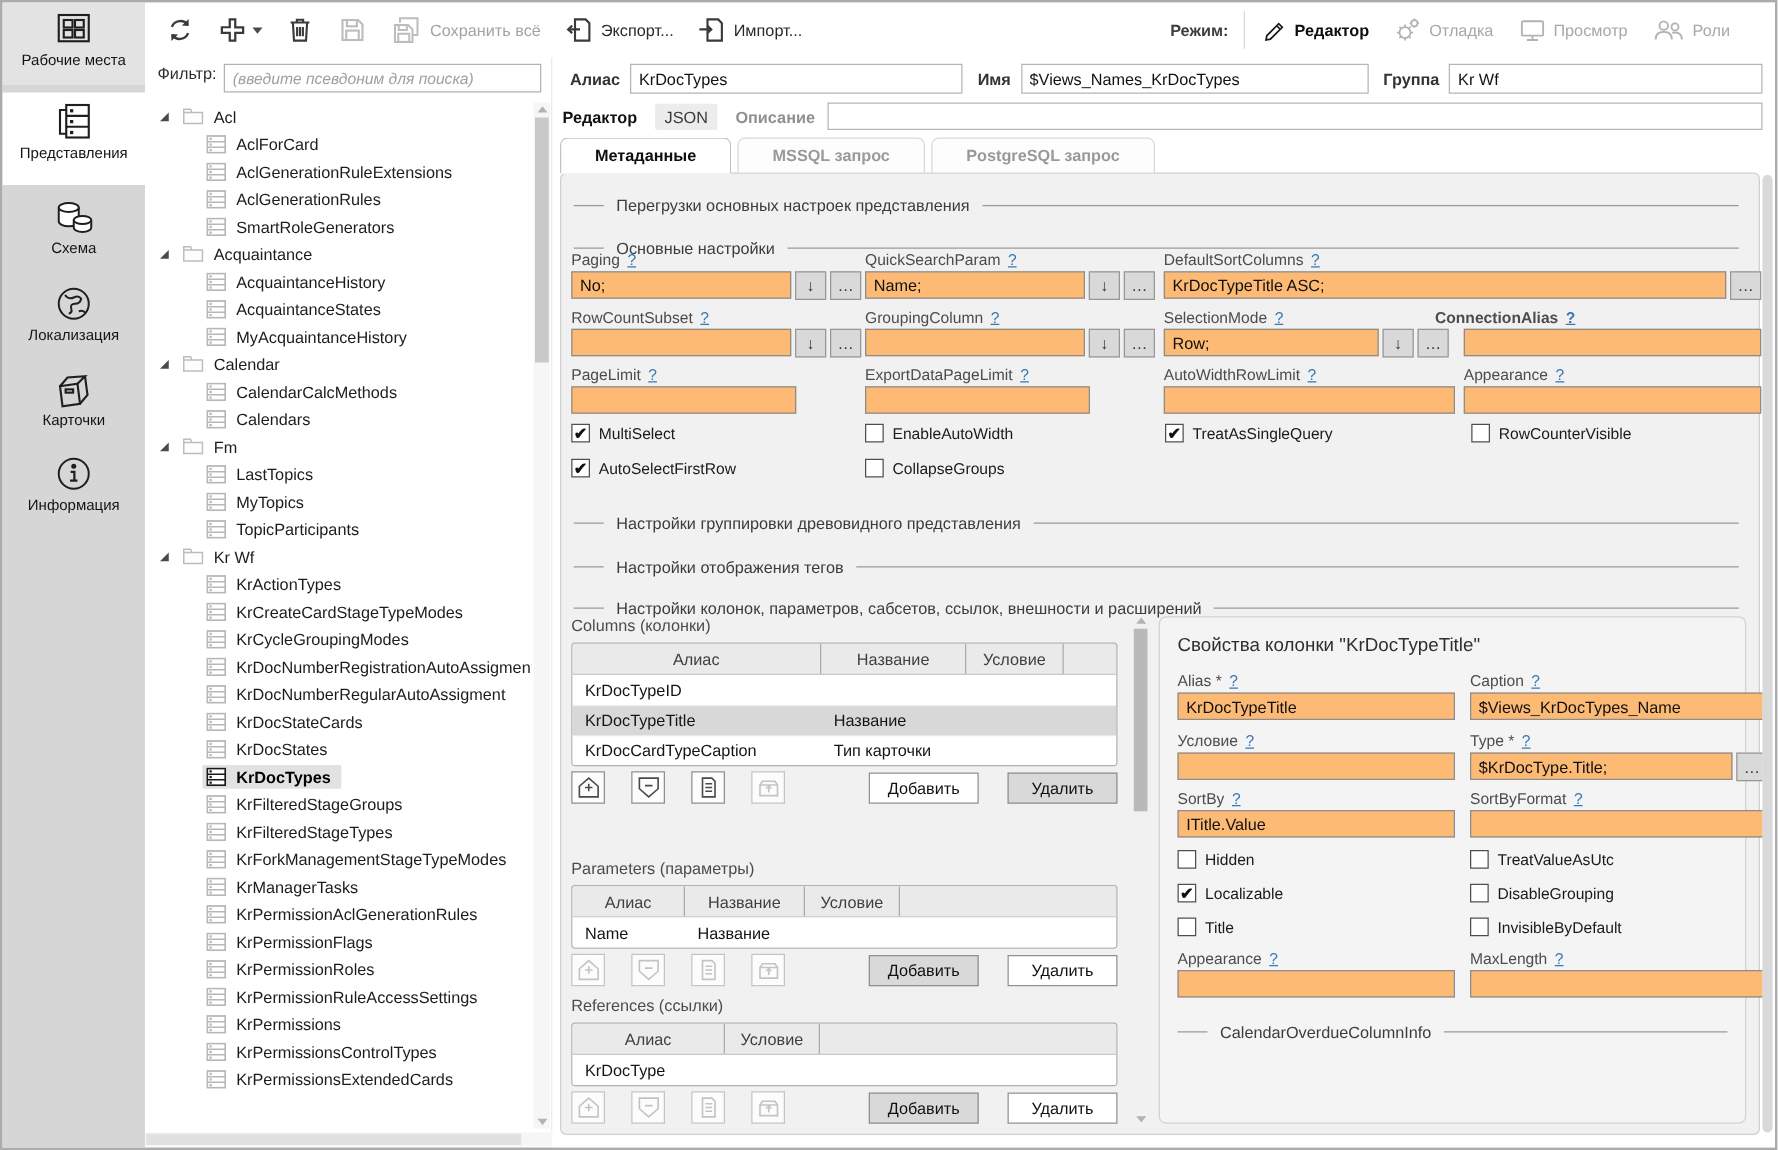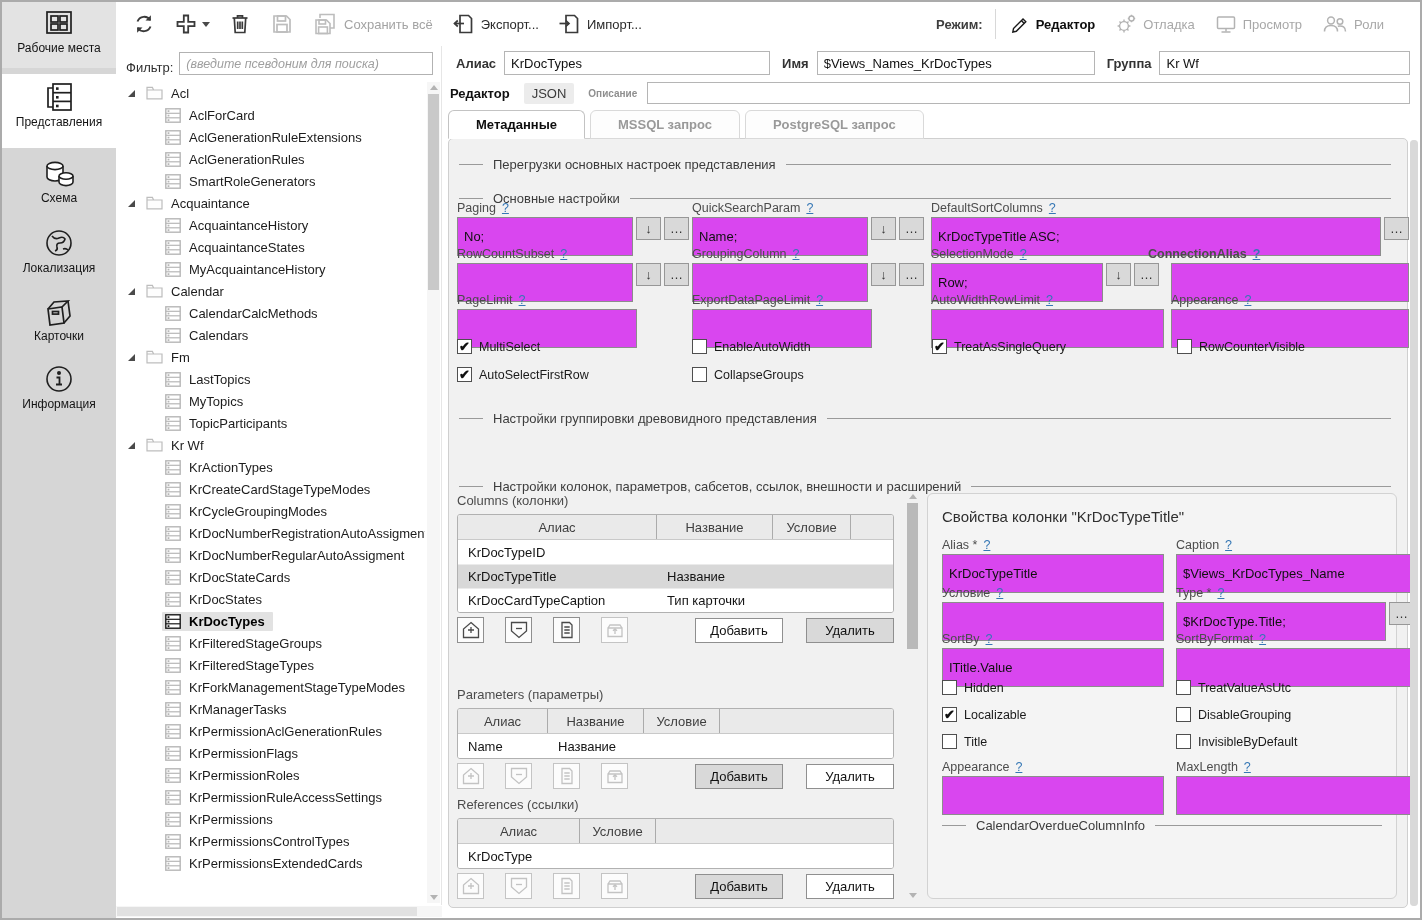--- a/index.html
+++ b/index.html
@@ -26,21 +26,21 @@
   .caret{width:0;height:0;border-left:4px solid transparent;border-right:4px solid transparent;border-top:5px solid #4a4a4a;margin-left:4px;}
   .mode-cluster{margin-left:auto;display:flex;align-items:center;padding-right:16px;}
   .mode-label{font-weight:bold;font-size:13px;color:#3d3d3d;margin-right:12px;}
   .mode-sep{width:1px;height:30px;background:#d8d8d8;margin-right:14px;}
   .mode-item{display:flex;align-items:center;margin-right:20px;cursor:pointer;font-size:13px;color:#a8a8a8;}
   .mode-item span{margin-left:6px;}
   .mode-item.active{color:#0d0d0d;font-weight:bold;}
 
   
   .tree-panel{position:absolute;left:114px;top:44px;width:326px;bottom:13px;background:#fff;border-right:1px solid #e6e6e6;}
-  .filter-row{position:absolute;top:5px;left:10px;right:8px;height:24px;display:flex;align-items:flex-end;}
+  .filter-row{position:absolute;top:5px;left:10px;right:8px;height:24px;display:flex;align-items:flex-start;}
   .filter-label{font-size:13px;color:#2e2e2e;margin-right:6px;white-space:nowrap;}
   .filter-input{flex:1;height:23px;border:1px solid #b2b2b2;padding:0 6px;font-size:12.5px;color:#222;outline:none;}
   .filter-input::placeholder{font-style:italic;color:#9f9f9f;}
   .tree{position:absolute;top:36px;left:0;right:16px;bottom:2px;overflow:hidden;}
   .tree-row{height:22px;display:flex;align-items:center;font-size:13px;color:#1c1c1c;cursor:default;white-space:nowrap;}
   .tree-row.group{padding-left:12px;}
   .tree-row.item{padding-left:46px;}
   .expander{width:0;height:0;border-left:7px solid transparent;border-bottom:7px solid #4a4a4a;margin-right:8px;}
   .hl{display:inline-flex;align-items:center;padding:2px 8px 2px 3px;border-radius:1px;}
   .hl svg{margin-right:8px;flex:none;}
@@ -54,39 +54,39 @@
   .hscroll-tree{position:absolute;left:114px;bottom:1px;width:326px;height:11px;background:#f6f6f6;}
   .hthumb{position:absolute;top:1px;bottom:1px;left:1px;width:300px;background:#e1e1e1;}
 
   
   .main{position:absolute;left:440px;top:44px;right:0;bottom:0;background:#fff;}
   .hdr-row1{position:absolute;top:4px;left:0;right:10px;height:26px;display:flex;align-items:center;}
   .hdr-row2{position:absolute;top:35px;left:0;right:10px;height:24px;display:flex;align-items:center;}
   .hlabel{font-weight:bold;font-size:13px;color:#333;white-space:nowrap;}
   .hinput{height:24px;border:1px solid #b5b5b5;padding:0 6px;font-size:13px;color:#111;outline:none;background:#fff;}
   .chip-json{background:#ececec;border-radius:2px;padding:3px 8px;font-size:13px;color:#3a3a3a;cursor:pointer;}
-  .lbl-desc{color:#8f8f8f;font-weight:bold;font-size:10px;}
+  .lbl-desc{color:#8f8f8f;font-weight:bold;font-size:13px;}
   .tabs{position:absolute;top:64px;left:6px;height:29px;display:flex;gap:5px;z-index:2;}
   .tab{padding:0 27px;line-height:27px;font-size:13px;font-weight:bold;border:1px solid #d9d9d9;border-radius:6px 6px 0 0;color:#999;background:#fdfdfd;cursor:pointer;}
   .tab.active{border-color:#c3c3c3;background:#fff;color:#0e0e0e;border-bottom-color:#fff;}
   .panel{position:absolute;left:6px;right:12px;top:92px;bottom:10px;background:#f1f1f1;border:1px solid #cfcfcf;border-radius:5px;}
   .main-vscroll{position:absolute;right:2px;top:94px;bottom:12px;width:8px;background:#ededed;border-radius:4px;}
   .main-vthumb{position:absolute;left:0;right:0;top:0;height:100%;background:#d9d9d9;border-radius:4px;}
 
   
   .sechead{position:absolute;left:10px;right:16px;display:flex;align-items:center;}
   .sechead .pre{width:24px;height:1px;background:#9a9a9a;}
   .sechead .txt{margin:4px 10px;font-size:13px;color:#3c3c3c;white-space:nowrap;}
   .sechead .post{flex:1;height:1px;background:#9a9a9a;}
 
   
   .flabel{position:absolute;height:14px;font-size:12.5px;color:#4c4c4c;white-space:nowrap;}
   .help{color:#3577b5;text-decoration:underline;margin-left:6px;cursor:pointer;}
   .frow{position:absolute;height:24px;display:flex;align-items:stretch;}
-  .tin{flex:1;min-width:0;height:39px;border:1px solid #8c8c8c;background:#d946ef;padding:0 6px;font-size:13px;color:#101010;outline:none;}
+  .tin{flex:1;min-width:0;height:22px;border:1px solid #8c8c8c;background:#fdba74;padding:0 6px;font-size:13px;color:#101010;outline:none;}
   .sbtn{flex:none;width:25px;height:23px;margin-left:3px;background:#d9d9d9;border:1px solid #979797;font-size:13px;color:#333;display:flex;align-items:center;justify-content:center;cursor:pointer;padding:0;}
 
   
   .chk{display:flex;align-items:center;cursor:pointer;}
   .chk .box{width:15px;height:15px;border:1px solid #4f4f4f;background:#fff;display:flex;align-items:center;justify-content:center;font-size:13px;font-weight:bold;color:#111;line-height:1;}
   .chk .clabel{margin-left:7px;font-size:12.5px;color:#1a1a1a;white-space:nowrap;}
   #main-checks{position:absolute;left:8px;top:200px;right:20px;display:grid;grid-template-columns:235px 240px 245px auto;row-gap:13px;}
 
   
   .tblsec{position:absolute;left:8px;width:437px;}
@@ -923,20 +923,25 @@
           </div>
           <div class="chk">
             <span class="box"></span>
             <span class="clabel">CollapseGroups</span>
           </div>
         </div>
 
       <div class="sechead" style="top:268px;">
           <span class="pre"></span>
           <span class="txt">Настройки группировки древовидного представления</span>
+          <span class="post"></span>
+        </div>
+      <div class="sechead" style="top:303px;">
+          <span class="pre"></span>
+          <span class="txt">Настройки отображения тегов</span>
           <span class="post"></span>
         </div>
       <div class="sechead" style="top:336px;">
           <span class="pre"></span>
           <span class="txt">Настройки колонок, параметров, сабсетов, ссылок, внешности и расширений</span>
           <span class="post"></span>
         </div>
 
       <div class="tblsec" style="top:354px;" id="sec-columns">
           <div class="tbl-title">Columns (колонки)</div>

